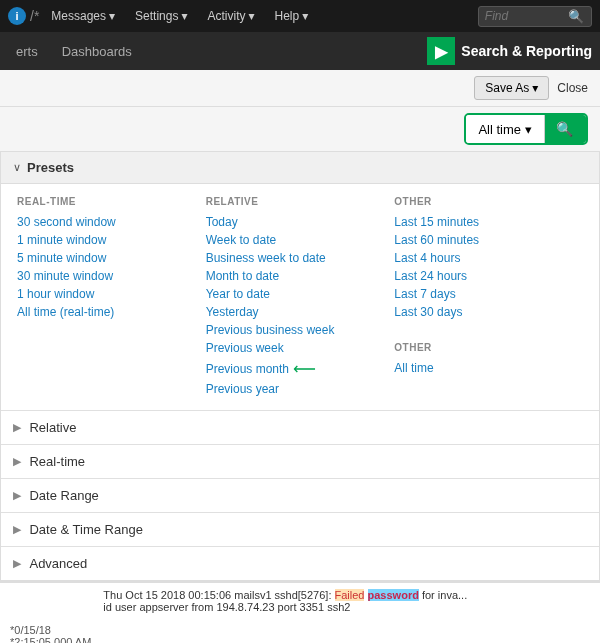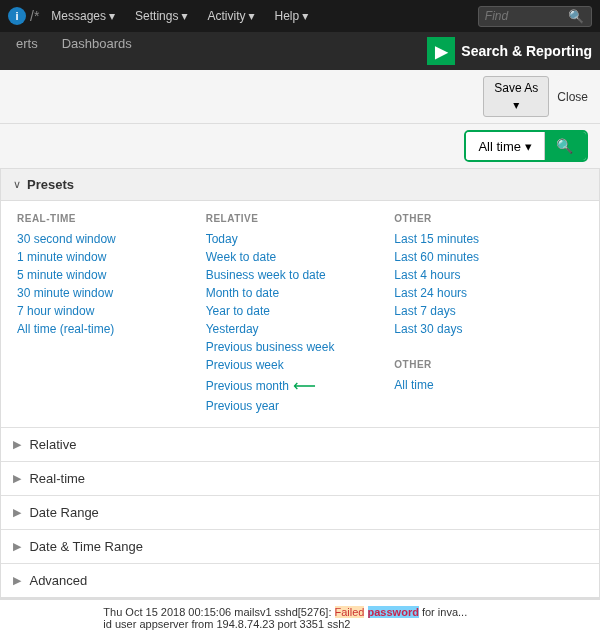--- a/index.html
+++ b/index.html
@@ -58,22 +58,23 @@
       width: 80px;
       outline: none;
       font-style: italic;
     }
 
     
     .second-nav {
       background: #2a2a2a;
       color: #ccc;
       display: flex;
+      align-items: center;
       height: 38px;
-      padding: 0 8px;
+      padding: 12px 8px;
       gap: 8px;
     }
     .second-nav .nav-link {
       color: #aaa;
       font-size: 13px;
       padding: 4px 8px;
       cursor: pointer;
     }
     .second-nav .search-reporting {
       margin-left: auto;
@@ -111,21 +112,20 @@
     .btn-save-as {
       background: #e8e8e8;
       border: 1px solid #bbb;
       border-radius: 3px;
       padding: 4px 10px;
       font-size: 12px;
       cursor: pointer;
       display: flex;
       align-items: center;
       gap: 3px;
-      flex-direction: column;
     }
     .btn-close {
       background: none;
       border: none;
       font-size: 12px;
       cursor: pointer;
       color: #333;
     }
 
     
@@ -342,21 +342,21 @@
     <span class="presets-header-label">Presets</span>
   </div>
   <div class="presets-content">
 
     <div class="presets-col">
       <div class="presets-col-header">REAL-TIME</div>
       <a>30 second window</a>
       <a>1 minute window</a>
       <a>5 minute window</a>
       <a>30 minute window</a>
-      <a>7 hour window</a>
+      <a>1 hour window</a>
       <a>All time (real-time)</a>
     </div>
 
     <div class="presets-col">
       <div class="presets-col-header">RELATIVE</div>
       <a>Today</a>
       <a>Week to date</a>
       <a>Business week to date</a>
       <a>Month to date</a>
       <a>Year to date</a>

